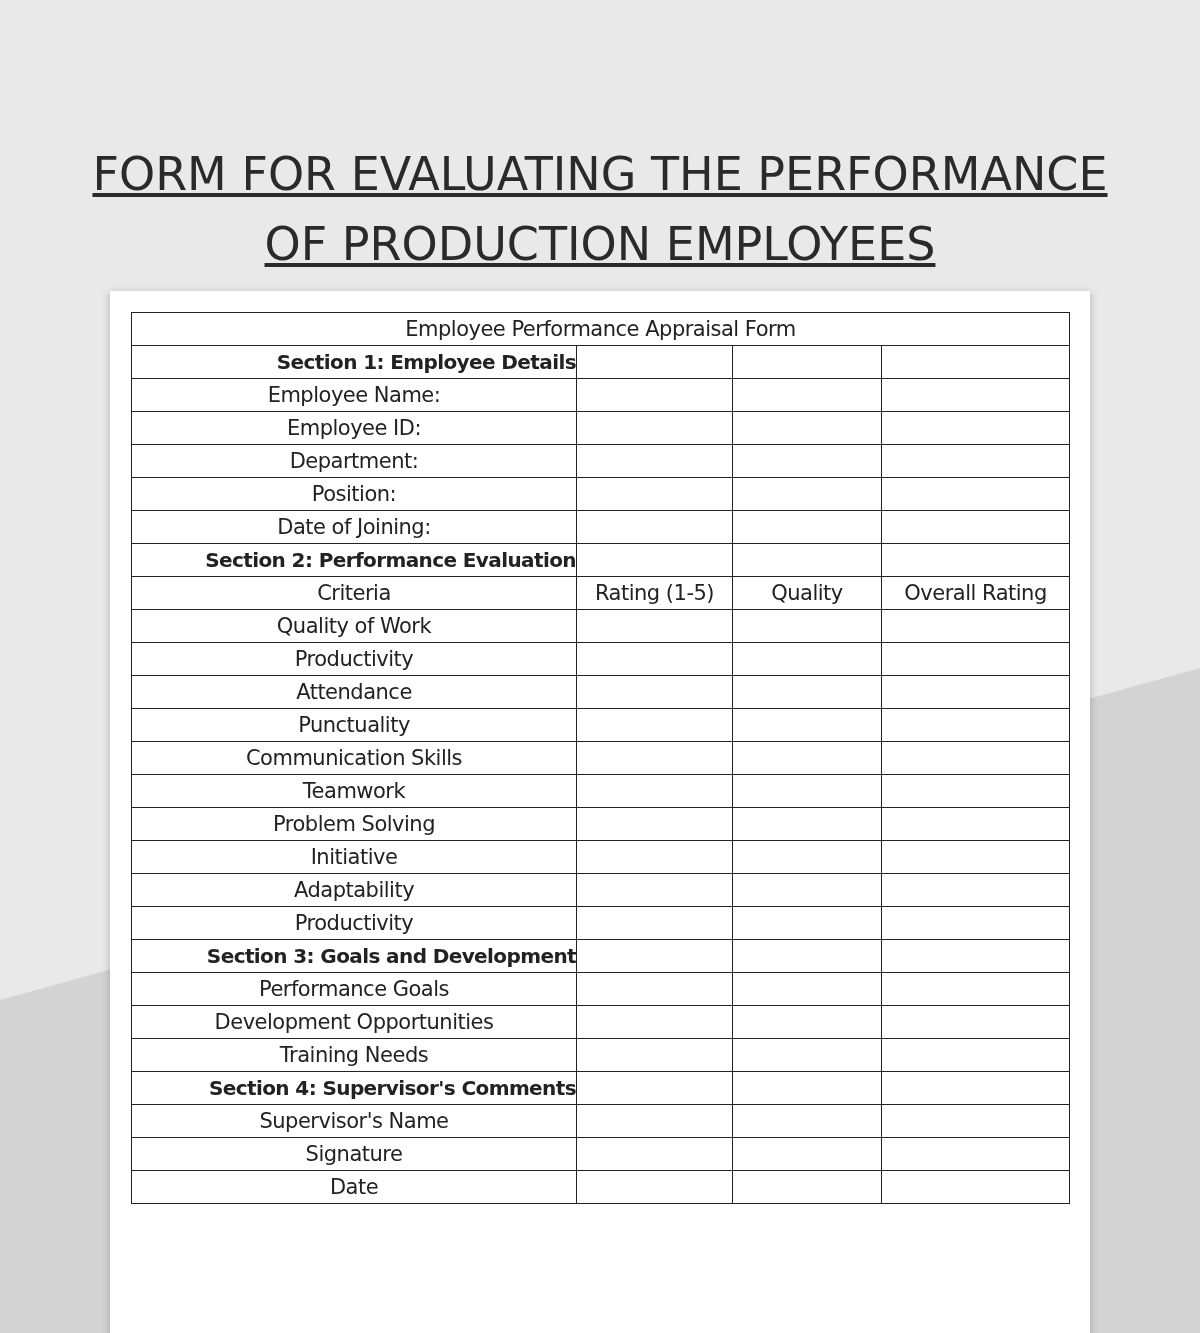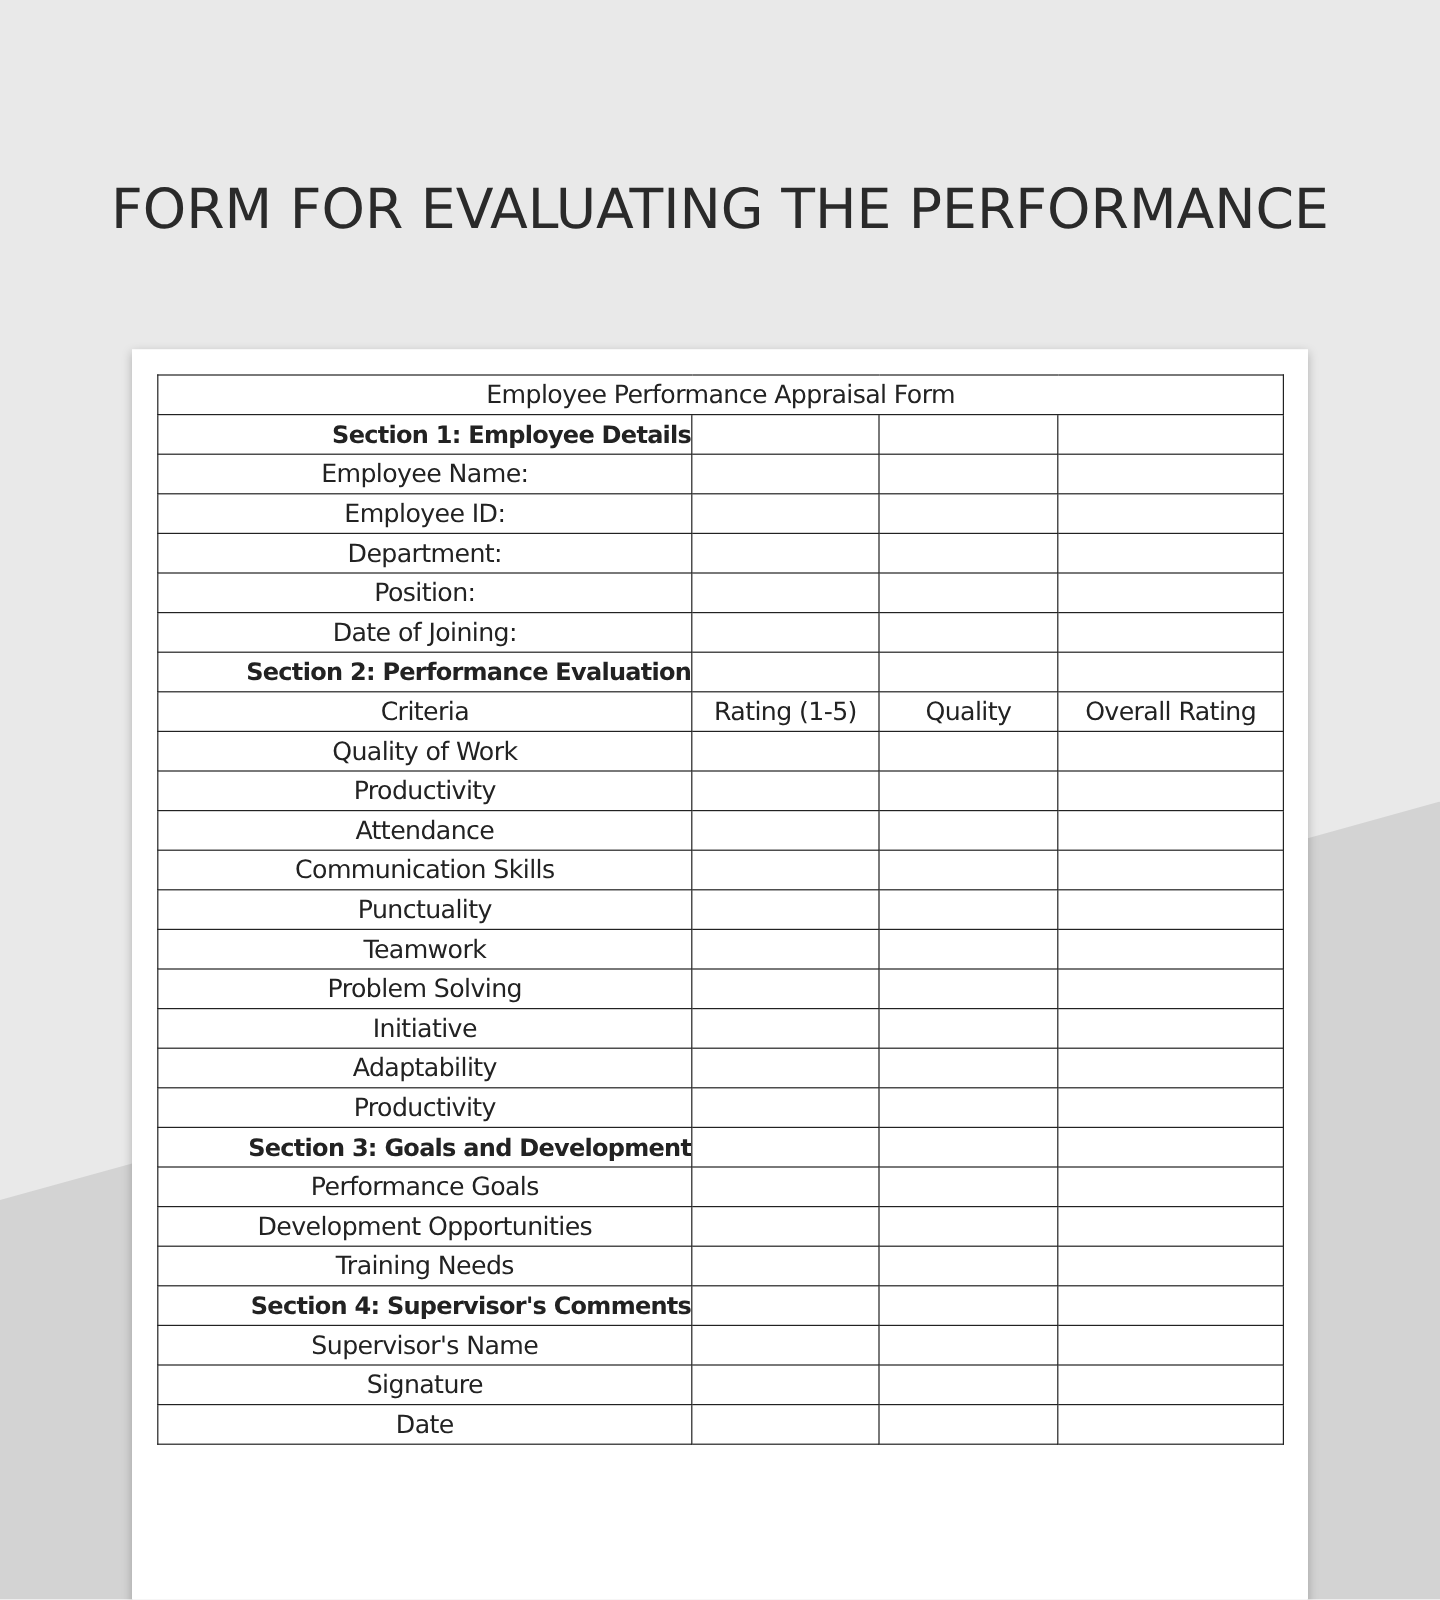--- a/index.html
+++ b/index.html
@@ -12,20 +12,21 @@
     position: absolute; left: 0; top: 0; width: 1200px; height: 1333px;
     background: #d3d3d3;
     clip-path: polygon(0 1000px, 1200px 668px, 1200px 1333px, 0 1333px);
   }
   .title {
     position: absolute; left: 0; top: 108px; width: 1200px;
     text-align: center; color: #2a2a2a;
     font-family: "DejaVu Sans", sans-serif;
     font-size: 46px; line-height: 70px; letter-spacing: 0px;
     font-weight: normal;
+    text-decoration: underline;
   }
   .paper {
     position: absolute; left: 110px; top: 291px; width: 980px; height: 1214px;
     background: #ffffff;
     box-shadow: 0 2px 8px rgba(0,0,0,0.25);
   }
   table.form {
     position: absolute; left: 21px; top: 21px;
     width: 938px; border-collapse: collapse; table-layout: fixed;
   }
@@ -40,20 +41,21 @@
   table.form td.bold { font-weight: bold; font-size: 20px; letter-spacing: -0.6px; text-align: right; }
   col.c1 { width: 445px; } col.c2 { width: 156px; } col.c3 { width: 149px; } col.c4 { width: 188px; }
 </style>
 </head>
 <body>
 
 <div class="bg-diag"></div>
 
 <h1 class="title">
   <span>FORM FOR EVALUATING THE PERFORMANCE</span><br>
+  <span>OF PRODUCTION EMPLOYEES</span>
 </h1>
 
 <div class="paper">
   <table class="form">
     <colgroup>
         <col class="c1">
         <col class="c2">
         <col class="c3">
         <col class="c4">
       </colgroup>
@@ -123,27 +125,27 @@
           <td></td>
           <td></td>
       </tr>
       <tr>
         <td>Attendance</td>
         <td></td>
           <td></td>
           <td></td>
       </tr>
       <tr>
+        <td>Punctuality</td>
+        <td></td>
+          <td></td>
+          <td></td>
+      </tr>
+      <tr>
         <td>Communication Skills</td>
-        <td></td>
-          <td></td>
-          <td></td>
-      </tr>
-      <tr>
-        <td>Punctuality</td>
         <td></td>
           <td></td>
           <td></td>
       </tr>
       <tr>
         <td>Teamwork</td>
         <td></td>
           <td></td>
           <td></td>
       </tr>

